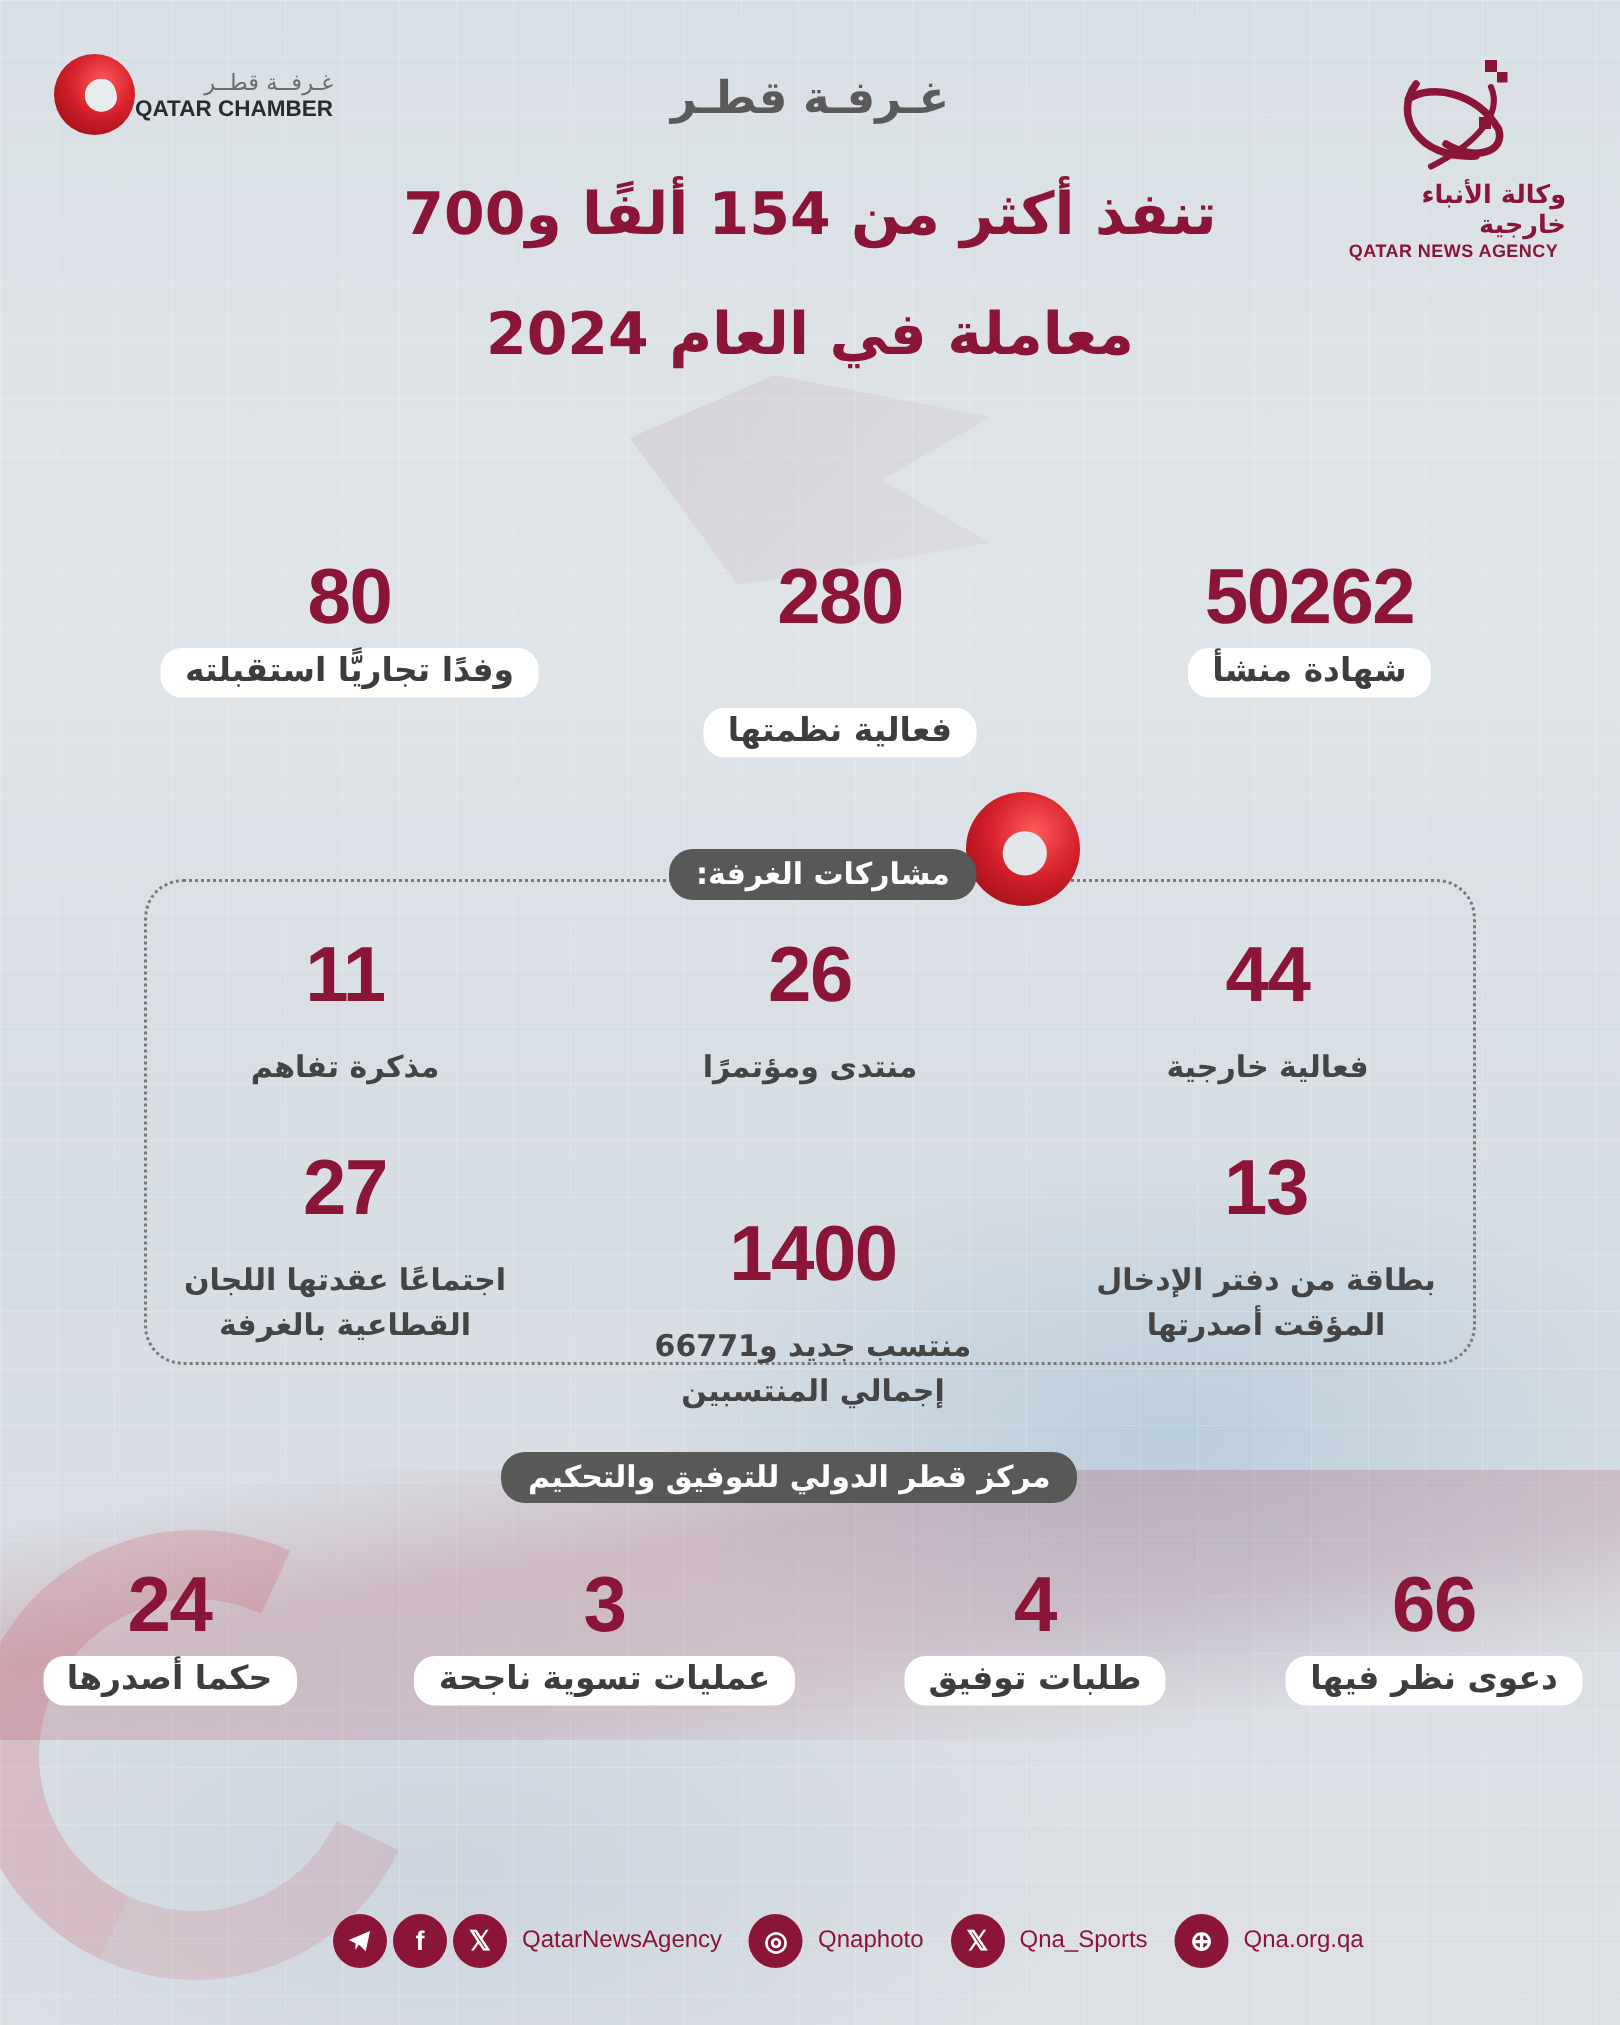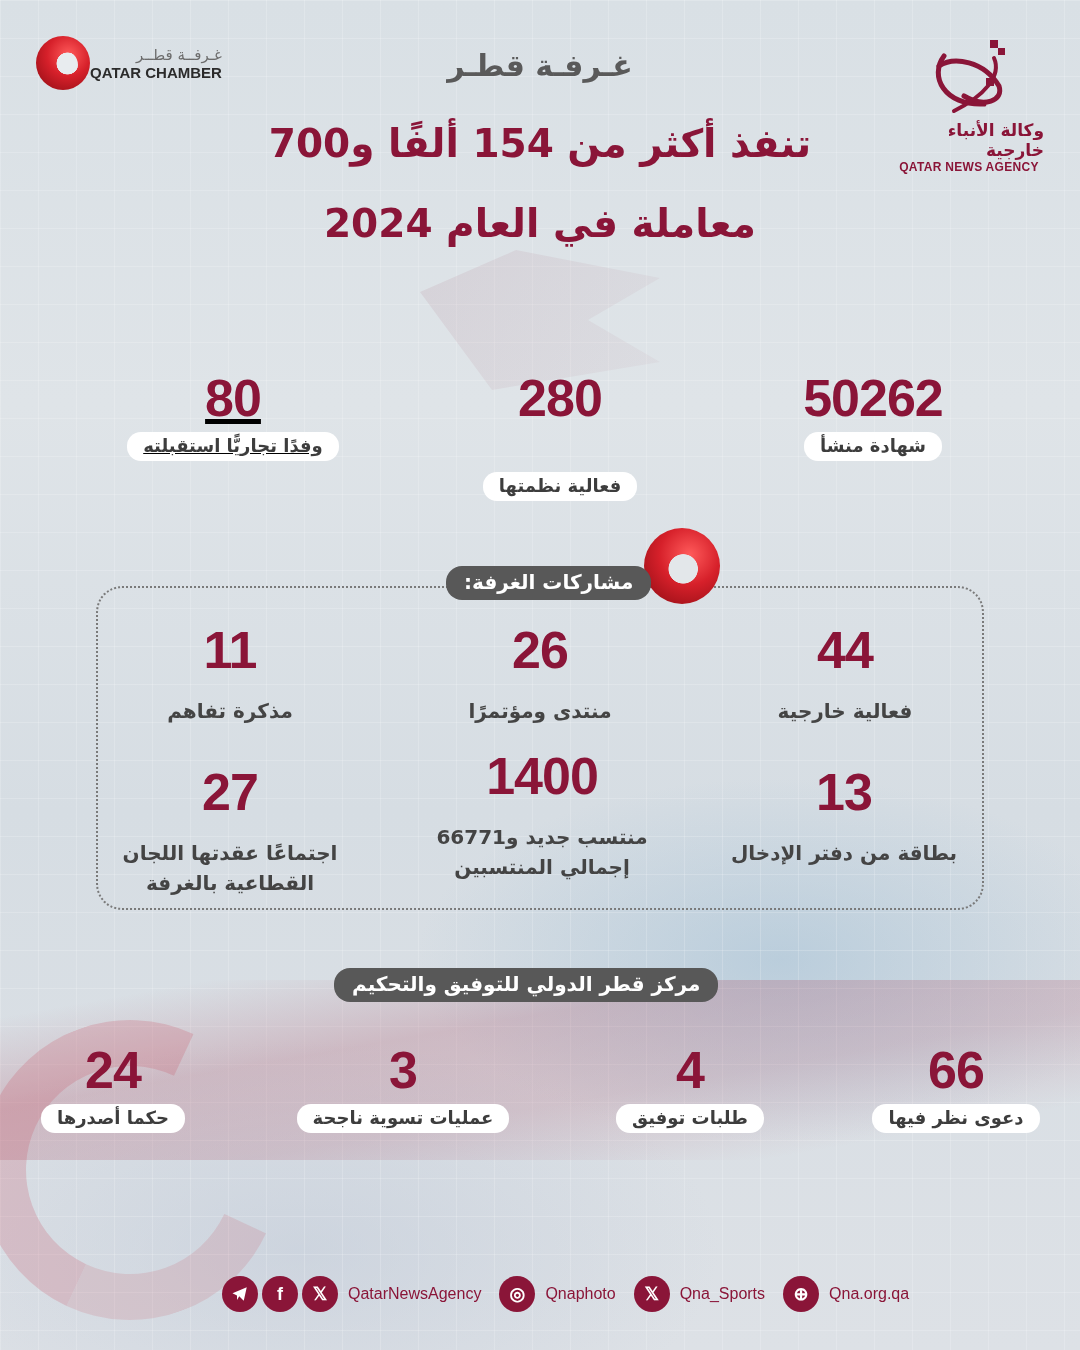--- a/index.html
+++ b/index.html
@@ -76,21 +76,21 @@
     }
 
     
     .stat { position: absolute; display: flex; flex-direction: column; align-items: center; }
     .num {
       font-family: "Liberation Sans", sans-serif; font-weight: bold; color: #8a1538;
       font-size: 52px; line-height: 56px; letter-spacing: -1px;
     }
     .pill {
       background: #ffffff; border-radius: 14px; padding: 3px 16px 5px;
-      font-size: 18px; font-weight: bold; color: #3d3d3d; direction: rtl; white-space: nowrap;
+      font-size: 22px; font-weight: bold; color: #3d3d3d; direction: rtl; white-space: nowrap;
       margin-top: 6px;
     }
     .label {
       font-size: 20px; font-weight: bold; color: #444; direction: rtl; text-align: center; line-height: 30px; margin-top: 18px;
     }
 
     
     .box {
       position: absolute; left: 96px; top: 586px; width: 888px; height: 324px;
       border: 2px dotted #7a7a7a; border-radius: 26px;
@@ -155,21 +155,21 @@
 </div>
 
 <div class="stat" style="left:788px; top:370px; width:170px;">
   <span class="num">50262</span>
   <span class="pill">شهادة منشأ</span>
 </div>
 <div class="stat" style="left:460px; top:370px; width:200px;gap:40px;">
   <span class="num">280</span>
   <span class="pill">فعالية نظمتها</span>
 </div>
-<div class="stat" style="left:120px; top:370px; width:226px;text-decoration:underline;">
+<div class="stat" style="left:120px; top:370px; width:226px;">
   <span class="num">80</span>
   <span class="pill">وفدًا تجاريًّا استقبلته</span>
 </div>
 
 <div class="box"></div>
 <div class="box-mark"></div>
 <div class="section-pill" style="left:446px; top:566px;">مشاركات الغرفة:</div>
 
 <div class="stat" style="left:740px; top:622px; width:210px;">
   <span class="num">44</span>
@@ -181,23 +181,24 @@
 </div>
 <div class="stat" style="left:130px; top:622px; width:200px;">
   <span class="num">11</span>
   <span class="label">مذكرة تفاهم</span>
 </div>
 
 <div class="stat" style="left:716px; top:764px; width:256px;">
   <span class="num">13</span>
   <span class="label">
     <div>بطاقة من دفتر الإدخال</div>
-  </span>
-</div>
-<div class="stat" style="left:412px; top:748px; width:260px;justify-content:space-between;">
+    <div>المؤقت أصدرتها</div>
+  </span>
+</div>
+<div class="stat" style="left:412px; top:808px; width:260px;justify-content:space-between;">
   <span class="num">1400</span>
   <span class="label">
     <div>منتسب جديد و66771</div>
     <div>إجمالي المنتسبين</div>
   </span>
 </div>
 <div class="stat" style="left:110px; top:764px; width:240px;">
   <span class="num">27</span>
   <span class="label">
     <div>اجتماعًا عقدتها اللجان</div>

